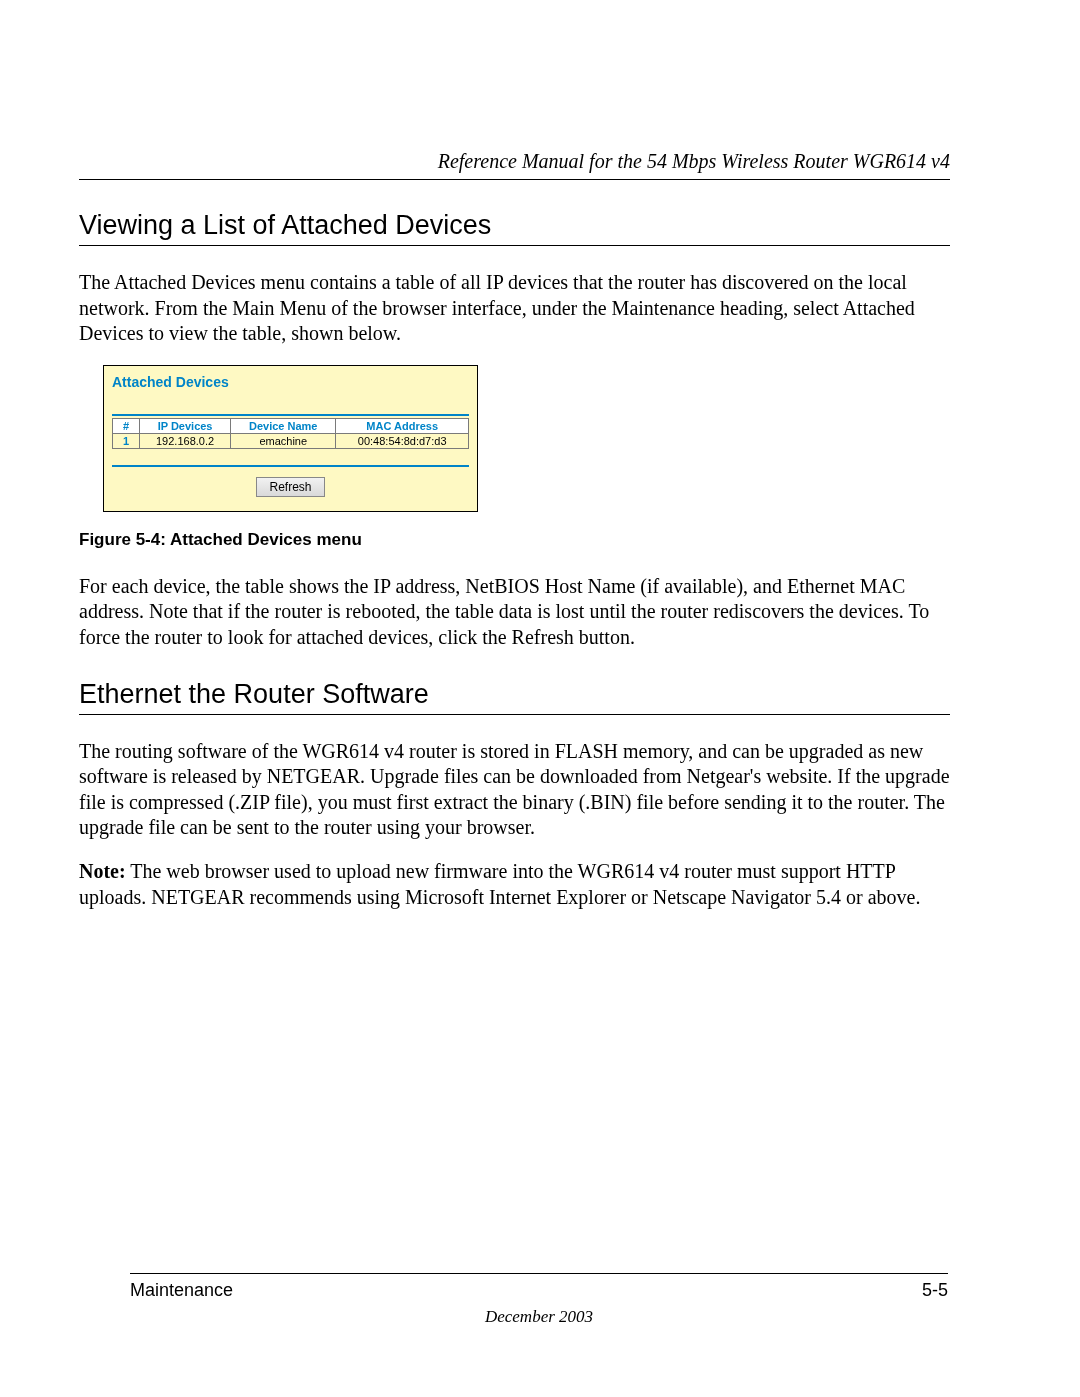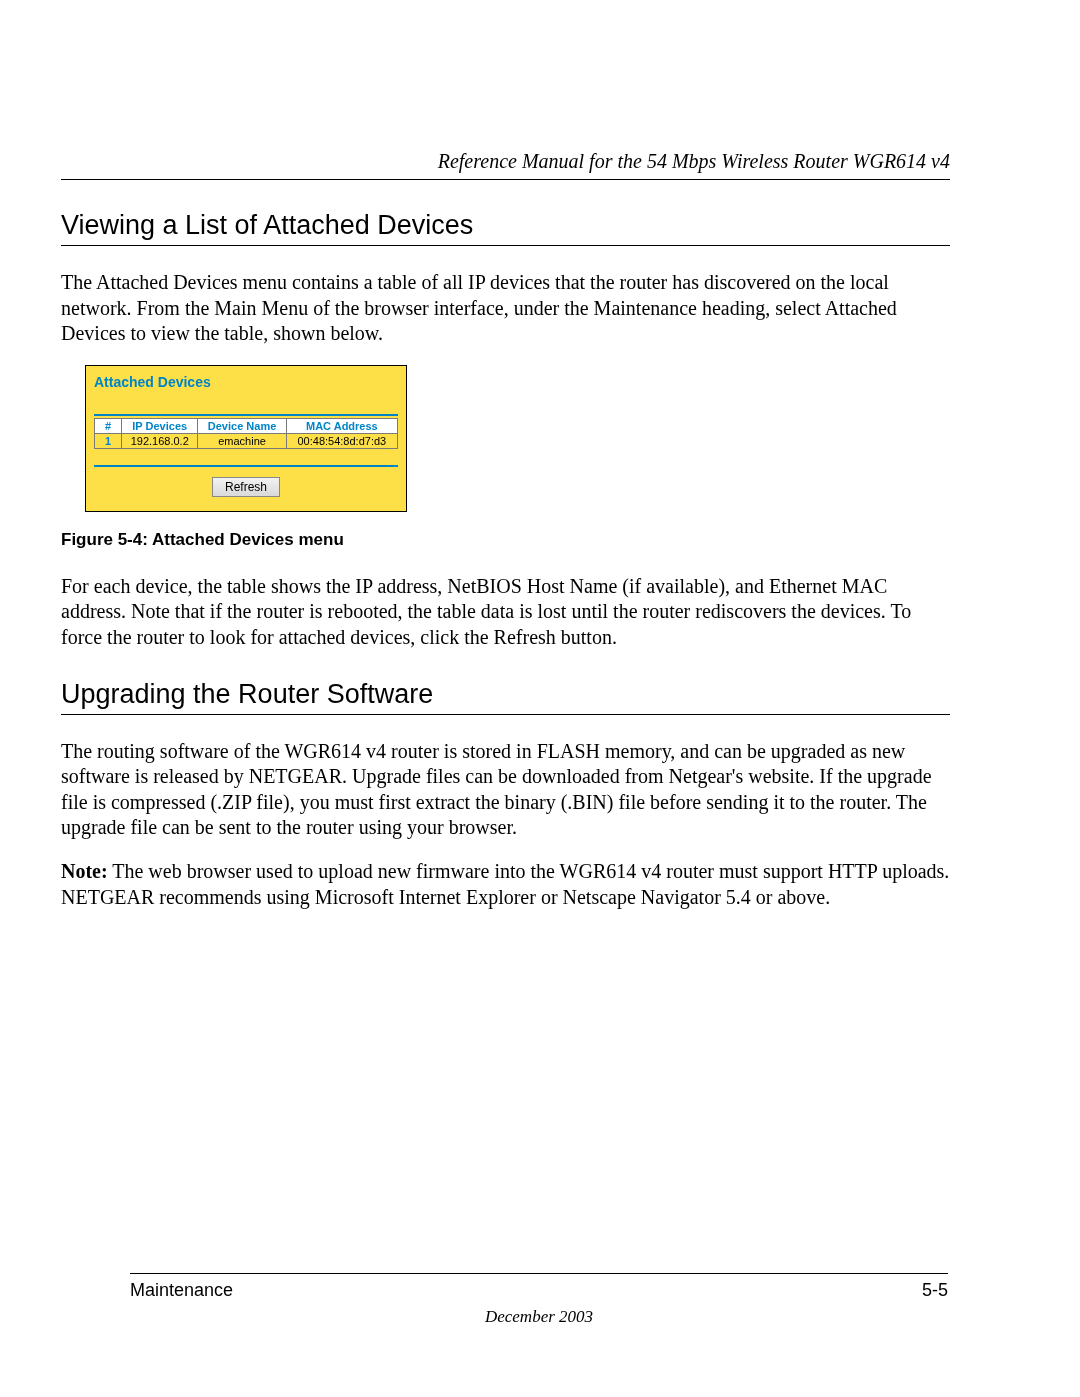--- a/index.html
+++ b/index.html
@@ -7,21 +7,21 @@
     padding: 0;
     background: #fff;
     font-family: "Times New Roman", Times, serif;
     color: #000;
   }
   .page {
     width: 1080px;
     height: 1397px;
     position: relative;
     box-sizing: border-box;
-    padding: 150px 130px 0 61px;
+    padding: 150px 130px 0 79px;
   }
   .running-header {
     font-style: italic;
     font-size: 20px;
     text-align: right;
     margin-bottom: 6px;
   }
   .hr-thin {
     border: none;
     border-top: 1.5px solid #000;
@@ -40,24 +40,24 @@
   }
   p.body {
     font-size: 20px;
     line-height: 1.28;
     margin: 0 0 18px 0;
   }
   p.body .bold { font-weight: bold; }
 
   
   .screenshot {
-    width: 322px;
+    width: 375px;
     border: 1px solid #000;
     box-sizing: border-box;
-    background: #fde047;
+    background: #fef9c3;
     padding: 8px 8px 14px 8px;
     margin: 8px 0 18px 24px;
     font-family: Arial, Helvetica, sans-serif;
   }
   .screenshot .title {
     color: #0084c8;
     font-weight: bold;
     font-size: 14px;
     margin-bottom: 24px;
   }
@@ -169,21 +169,21 @@
     <hr class="rule2">
     <div class="refresh-row">
       <button class="refresh-btn">Refresh</button>
     </div>
   </div>
 
   <div class="fig-caption">Figure 5-4:  Attached Devices menu</div>
 
   <p class="body">For each device, the table shows the IP address, NetBIOS Host Name (if available), and Ethernet MAC address. Note that if the router is rebooted, the table data is lost until the router rediscovers the devices. To force the router to look for attached devices, click the Refresh button.</p>
 
-  <h2 class="section">Upgrading the Router Software</h2>
+  <h2 class="section">Ethernet the Router Software</h2>
   <hr class="section-rule">
 
   <p class="body">The routing software of the WGR614 v4 router is stored in FLASH memory, and can be upgraded as new software is released by NETGEAR. Upgrade files can be downloaded from Netgear's website. If the upgrade file is compressed (.ZIP file), you must first extract the binary (.BIN) file before sending it to the router. The upgrade file can be sent to the router using your browser.</p>
 
   <p class="body">
     <span class="bold">Note:</span><span> The web browser used to upload new firmware into the WGR614 v4 router must support HTTP uploads. NETGEAR recommends using Microsoft Internet Explorer or Netscape Navigator 5.4 or above.</span>
   </p>
 
   <div class="footer">
     <hr class="hr-thin">

